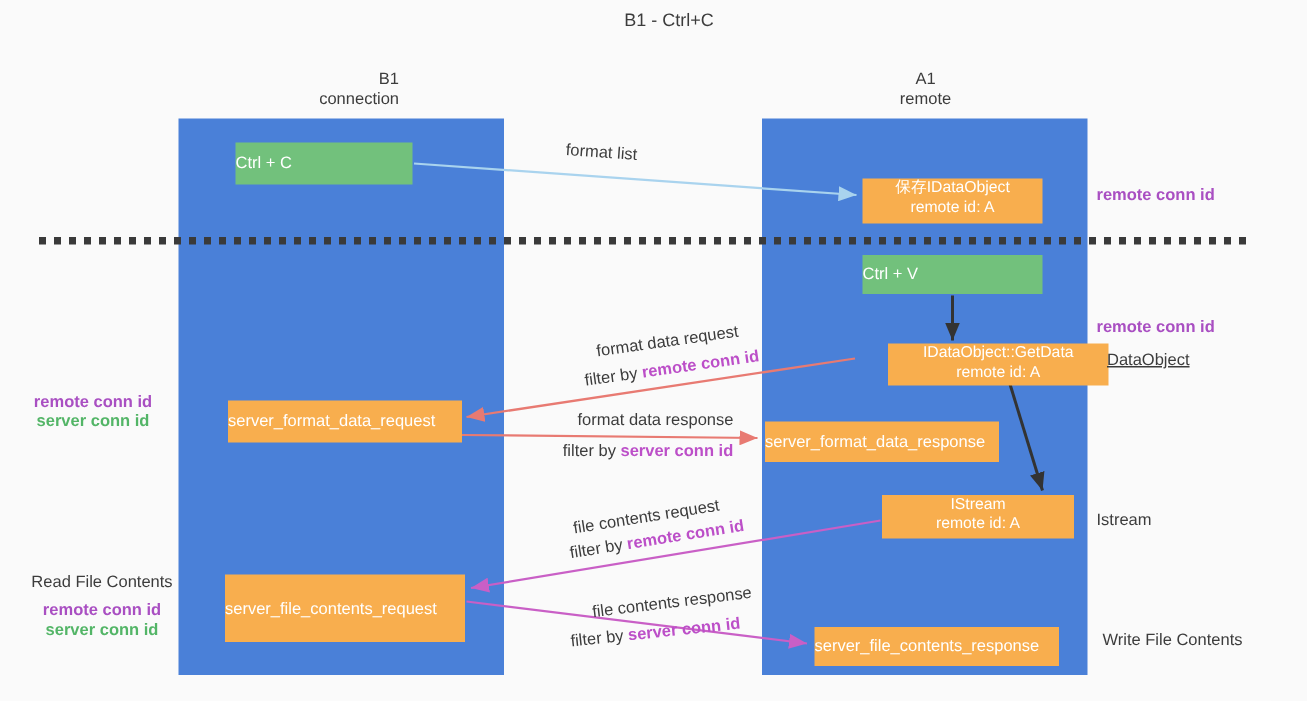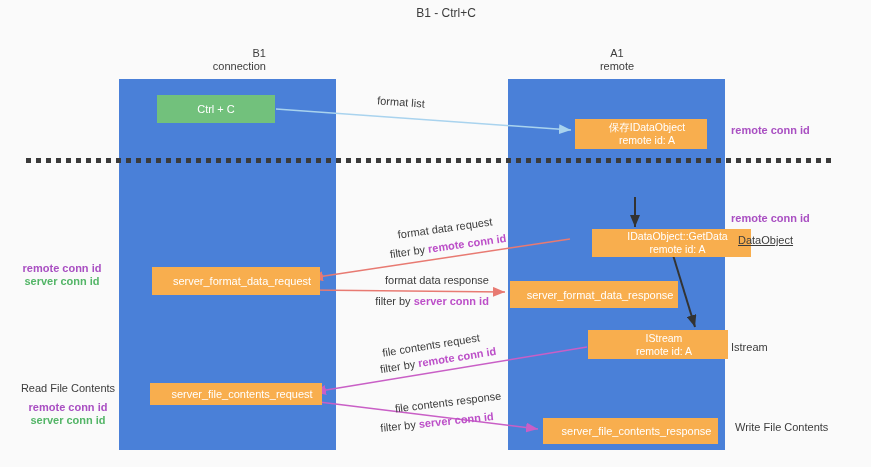--- a/index.html
+++ b/index.html
@@ -5,24 +5,24 @@
   html,body { margin:0; padding:0; }
   .canvas {
     position:relative; width:871px; height:467px;
     background:#fafafa; overflow:hidden;
     font-family:"Liberation Sans", sans-serif; color:#3c3c3c;
   }
   .lane { position:absolute; background:#4a80d8; }
   .title { position:absolute; text-align:center; font-size:12px; line-height:19px; }
   .hdr { position:absolute; text-align:center; font-size:11px; line-height:13px; }
   .node {
-    position:absolute; display:flex; align-items:center; justify-content:center;
+    position:absolute; display:flex; align-items:center; 
     color:#fff; text-align:center;
   }
-  .orange { background:#f8ae4e;padding-left:12px; }
+  .orange { background:#f8ae4e; }
   .greenbox { background:#72c17c; }
   .two-line { flex-direction:column; font-size:10.5px; line-height:13px; }
   .one-line { font-size:11px; }
   .elabel { position:absolute; font-size:11px; white-space:nowrap; transform:translate(-50%,-50%); }
   .rot4  { transform:translate(-50%,-50%) rotate(4deg); }
   .rotn8 { transform:translate(-50%,-50%) rotate(-8deg); }
   .rotn9 { transform:translate(-50%,-50%) rotate(-9deg); }
   .rotn7 { transform:translate(-50%,-50%) rotate(-7deg); }
   .rotn6 { transform:translate(-50%,-50%) rotate(-6deg); }
   .purple { color:#a94fc2; font-weight:bold; }
@@ -79,20 +79,23 @@
     <line x1="673" y1="255" x2="695" y2="327" stroke="#333333" stroke-width="2" marker-end="url(#mBlack)"></line>
     <line x1="570" y1="239" x2="311" y2="278" stroke="#e87a72" stroke-width="1.5" marker-end="url(#mRed)"></line>
     <line x1="308" y1="290" x2="505" y2="292" stroke="#e87a72" stroke-width="1.5" marker-end="url(#mRed)"></line>
     <line x1="587" y1="347" x2="314" y2="392" stroke="#c95fc6" stroke-width="1.5" marker-end="url(#mMag)"></line>
     <line x1="311" y1="401" x2="538" y2="429" stroke="#c95fc6" stroke-width="1.5" marker-end="url(#mMag)"></line>
   </svg>
 
   <div class="node greenbox one-line" style="left:157px; top:95px; width:118px; height:28px;">
     <span>Ctrl + C</span>
   </div>
+  <div class="node greenbox one-line" style="left:575px; top:170px; width:120px; height:26px;">
+    <span>Ctrl + V</span>
+  </div>
 
   <div class="node orange two-line" style="left:575px; top:119px; width:120px; height:30px;">
     <div>保存IDataObject</div>
     <div>remote id: A</div>
   </div>
 
   <div class="node orange two-line" style="left:592px; top:229px; width:147px; height:28px;">
     <div>IDataObject::GetData</div>
     <div>remote id: A</div>
   </div>
@@ -101,21 +104,21 @@
     <div>IStream</div>
     <div>remote id: A</div>
   </div>
 
   <div class="node orange one-line" style="left:510px; top:281px; width:156px; height:27px;">
     <span>server_format_data_response</span>
   </div>
   <div class="node orange one-line" style="left:152px; top:267px; width:156px; height:28px;">
     <span>server_format_data_request</span>
   </div>
-  <div class="node orange one-line" style="left:150px; top:383px; width:160px; height:22px;">
+  <div class="node orange one-line" style="left:150px; top:383px; width:160px; height:45px;">
     <span>server_file_contents_request</span>
   </div>
   <div class="node orange one-line" style="left:543px; top:418px; width:163px; height:26px;">
     <span>server_file_contents_response</span>
   </div>
 
   <div class="elabel rot4" style="left:401px; top:102px;">format list</div>
 
   <div class="elabel rotn8" style="left:445px; top:228px;">format data request</div>
   <div class="elabel rotn8" style="left:448px; top:246px;">

